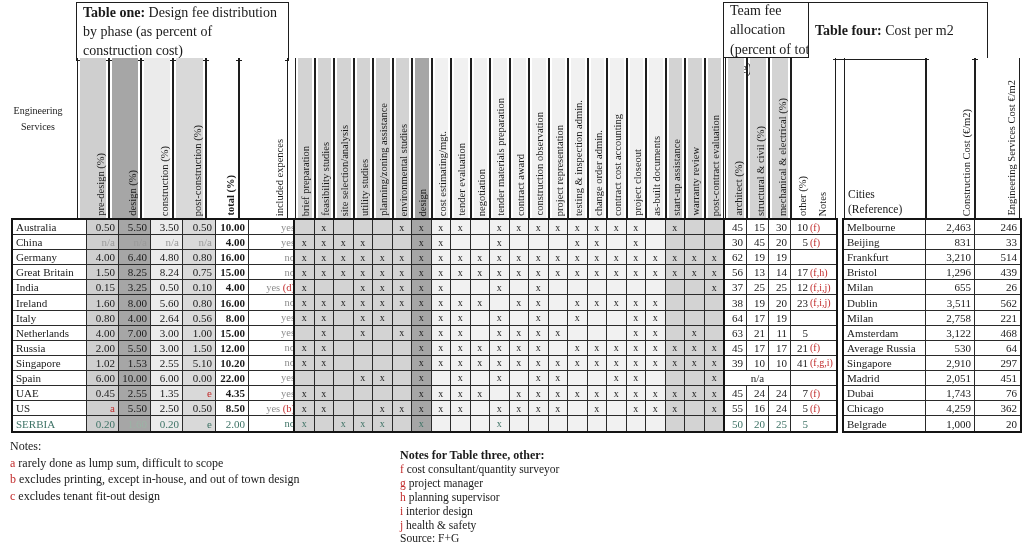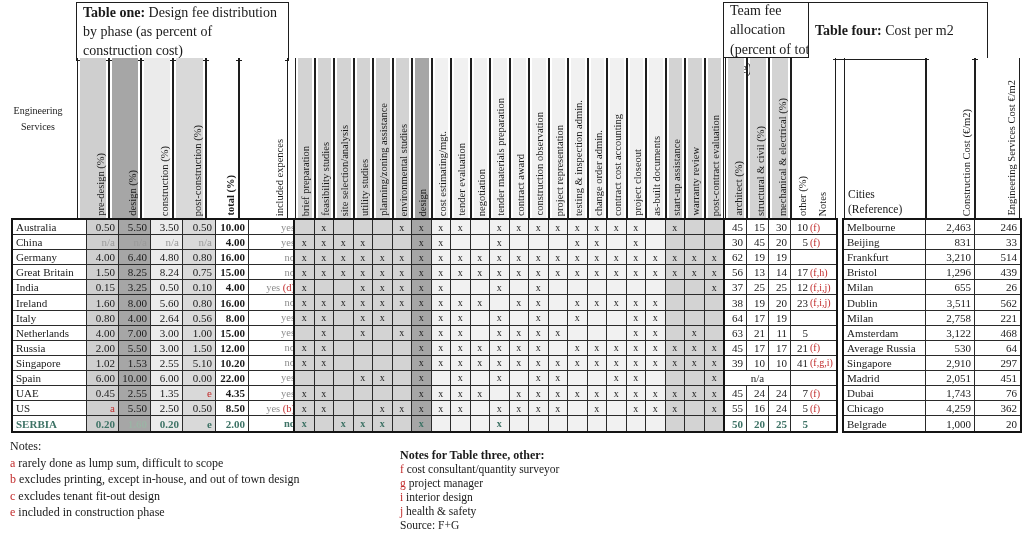--- a/index.html
+++ b/index.html
@@ -32,21 +32,21 @@
   .lbl{padding-left:3px}
   .num{justify-content:flex-end;padding-right:3px}
   .ctr{justify-content:center}
   .tot{font-weight:bold}
   .exp{color:#8d8d8d;font-size:10.5px}
   .mark{font-size:10px}
   .c-g1{background-color:#cfcfcf}.c-gd{background-color:#a6a6a6}.c-g2{background-color:#ebebeb}.c-g3{background-color:#d9d9d9}
   .p-g{background-color:#d3d3d3}.p-d{background-color:#a6a6a6}.p-l{background-color:#f1f1f1}
   .red{color:#c22b2b}
   .na{color:#9a9a9a}
-  .serbia{color:#3e7366;font-weight:bold}
+  .serbia{color:#3e7366;font-weight:normal}
   .serbia.c-gd{color:#9cb3a5}
   .exp.serbia{color:#3e7366}
   .t3pair{display:flex;align-items:center}
   .t3pair .v{display:inline-block;width:17px;text-align:right}
   .t3pair .n{margin-left:2px;font-size:10px}
 
   
   #eng-label{left:0;top:103px;width:76px;text-align:center;font-size:10px;line-height:1.55}
 
   
@@ -769,24 +769,24 @@
       <div class="dcell lbl lr">Belgrade</div>
       <div class="dcell num lr">1,000</div>
       <div class="dcell num lc lr">20</div>
     </div>
 
   <div id="notes-left" class="abs">
     <div class="hdr">Notes:</div>
   <div><span class="nletter">a</span><span> rarely done as lump sum, difficult to scope</span></div>
       <div><span class="nletter">b</span><span> excludes printing, except in-house, and out of town design</span></div>
       <div><span class="nletter">c</span><span> excludes tenant fit-out design</span></div>
-      <div><span class="nletter">e</span><span> included in construction phase</span></div>
     </div>
   <div id="notes-right" class="abs">
     <div class="hdr">Notes for Table three, other:</div>
   <div><span class="nletter">f</span><span> cost consultant/quantity surveyor</span></div>
       <div><span class="nletter">g</span><span> project manager</span></div>
+      <div><span class="nletter">h</span><span> planning supervisor</span></div>
       <div><span class="nletter">i</span><span> interior design</span></div>
       <div><span class="nletter">j</span><span> health &amp; safety</span></div>
       <div>Source: F+G</div>
     </div>
 
 </div>
 
 </body></html>

